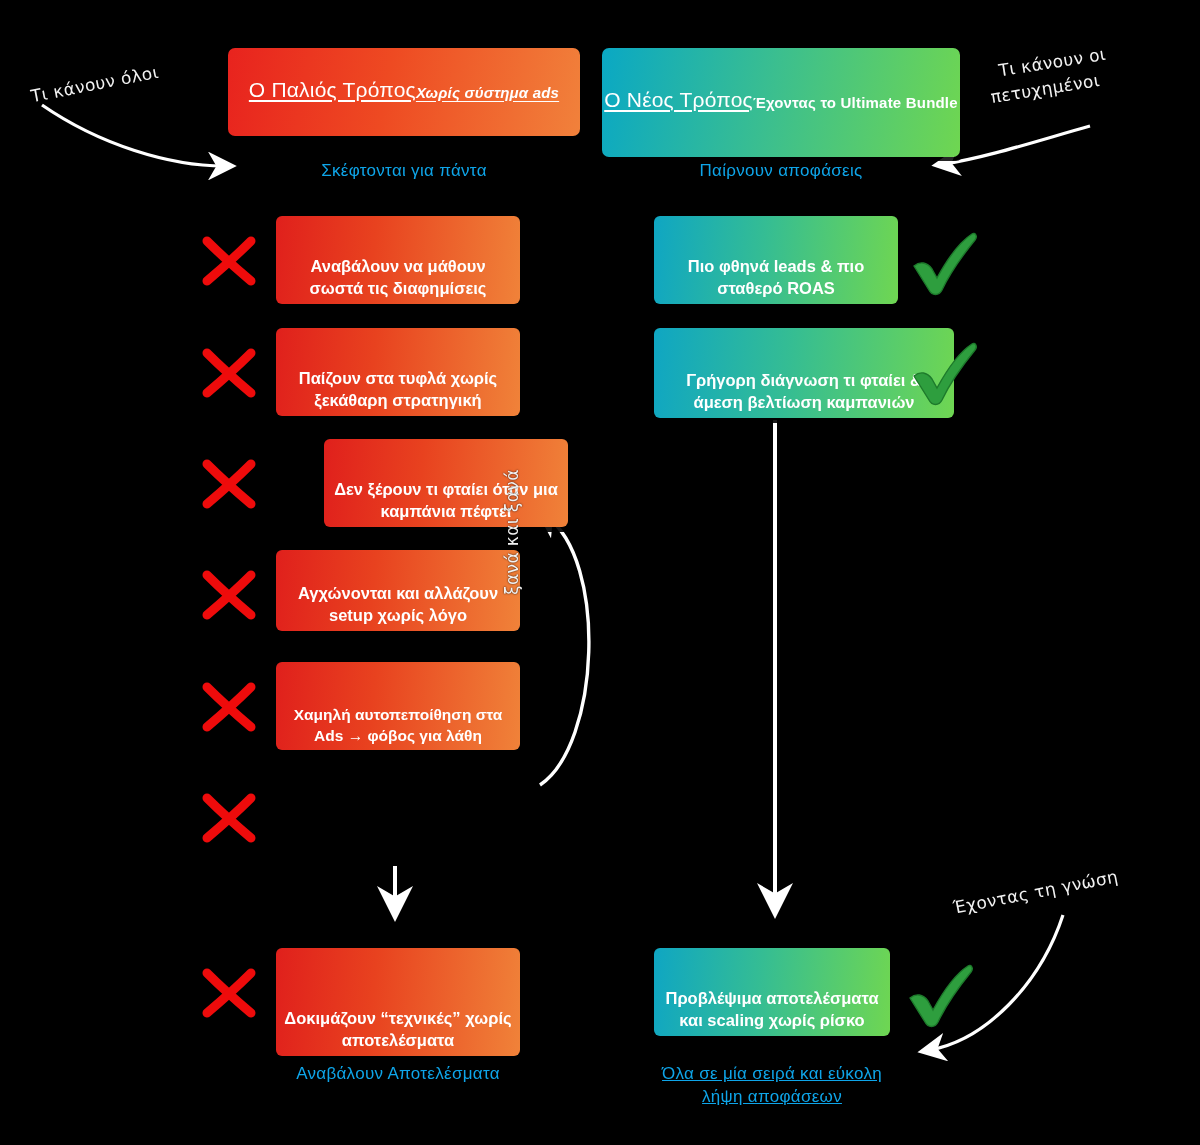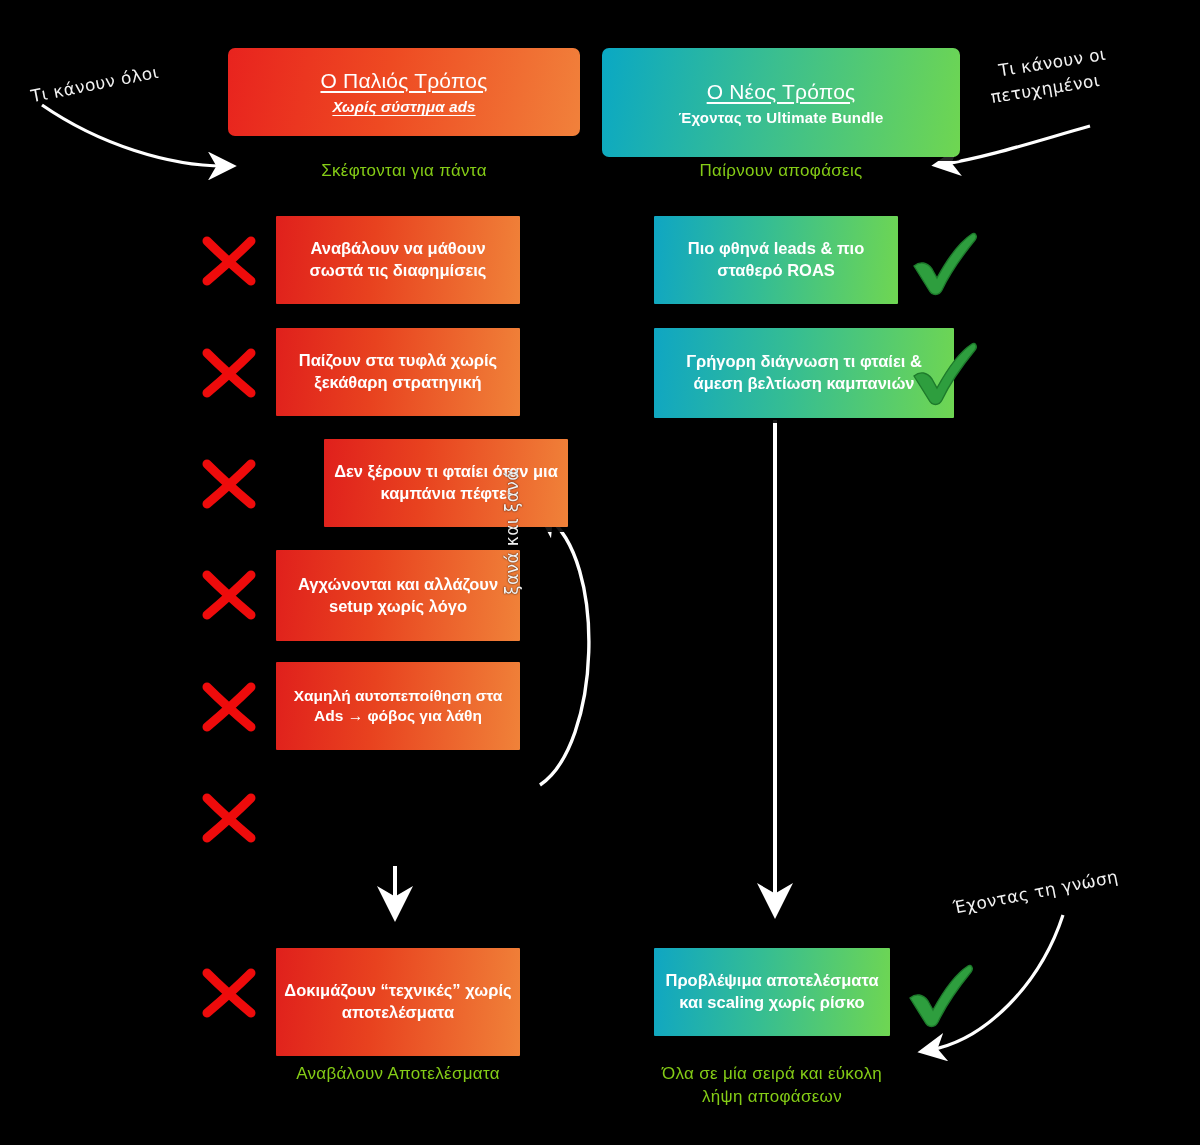--- a/index.html
+++ b/index.html
@@ -8,54 +8,54 @@
     background: #000;
     font-family: "Liberation Sans", sans-serif;
     overflow: hidden;
   }
   #stage { position: relative; width: 1200px; height: 1145px; background:#000; }
 
   
   .banner {
     position: absolute;
     border-radius: 7px;
-    display: flex; flex-direction: column;
+    display: flex; 
     align-items: center; justify-content: center;
     color: #fff; text-align: center;
     box-shadow: 3px 4px 0 rgba(0,0,0,0.85);
   }
   .banner .line1 {
     font-size: 21px; font-weight: 400;
     text-decoration: underline;
     text-underline-offset: 3px;
     letter-spacing: .2px;
     margin-bottom: 5px;
   }
   .banner .line2 { font-size: 15px; font-weight: 700; letter-spacing:.2px; }
   .banner.old  { left:228px; top:48px;  width:352px; height:88px;
                  background: linear-gradient(100deg,#e8231e 0%, #ee4a22 45%, #f1813b 100%); }
   .banner.old .line2 { text-decoration: underline; text-underline-offset:3px; font-style: italic; }
   .banner.new  { left:602px; top:48px;  width:358px; height:109px;
                  background: linear-gradient(100deg,#0aa8c4 0%, #3cbf8e 48%, #6fd651 100%); }
 
   
   .subcap {
-    position: absolute; color:#84cc16; font-size:17px;
+    position: absolute; color:#0ea5e9; font-size:17px;
     text-align:center; letter-spacing:.3px; line-height:1.35;
   }
   .subcap.old { left:228px; top:160px; width:352px; }
   .subcap.new { left:602px; top:160px; width:358px; }
 
   
   .box {
     position: absolute;
-    border-radius: 1px;
+    border-radius: 6px;
     color:#fff; font-weight: 700; font-size: 16.5px;
     line-height: 1.32; text-align:center;
-    display:flex; align-items:center; justify-content:center;
+    display:flex; align-items:flex-end; justify-content:center;
     padding: 4px 8px;
     box-shadow: 4px 5px 0 rgba(0,0,0,0.9);
   }
   .box.red   { background: linear-gradient(95deg,#e0201c 0%, #e8421f 40%, #f08239 100%); }
   .box.green { background: linear-gradient(95deg,#0fa6c3 0%, #35bd93 45%, #6fd652 100%); }
 
   
   .mark { position:absolute; }
   .mark svg { display:block; }
 
@@ -125,21 +125,21 @@
 
   <div class="box red" style="left:276px; top:216px;  width:244px; height:88px;">
       <span>Αναβάλουν να μάθουν σωστά τις διαφημίσεις</span>
     </div>
   <div class="box red" style="left:276px; top:328px;  width:244px; height:88px;">
       <span>Παίζουν στα τυφλά χωρίς ξεκάθαρη στρατηγική</span>
     </div>
   <div class="box red" style="left:276px; top:439px;  width:244px; height:88px;margin-left:48px;">
       <span>Δεν ξέρουν τι φταίει όταν μια καμπάνια πέφτει</span>
     </div>
-  <div class="box red" style="left:276px; top:550px;  width:244px; height:91px;">
+  <div class="box red" style="left:276px; top:550px;  width:244px; height:81px;">
       <span>Αγχώνονται και αλλάζουν setup χωρίς λόγο</span>
     </div>
   <div class="box red" style="left:276px; top:662px;  width:244px; height:88px; font-size:15.5px;">
       <span>Χαμηλή αυτοπεποίθηση στα Ads → φόβος για λάθη</span>
     </div>
   <div class="box red" style="left:276px; top:948px;  width:244px; height:108px;">
       <span>Δοκιμάζουν “τεχνικές” χωρίς αποτελέσματα</span>
     </div>
 
   <div class="subcap" style="left:276px; top:1063px; width:244px;">Αναβάλουν Αποτελέσματα</div>
@@ -204,21 +204,21 @@
   <div class="box green" style="left:654px; top:216px; width:244px; height:88px;">
       <span>Πιο φθηνά leads &amp; πιο σταθερό ROAS</span>
     </div>
   <div class="box green" style="left:654px; top:328px; width:300px; height:90px;">
       <span>Γρήγορη διάγνωση τι φταίει &amp; άμεση βελτίωση καμπανιών</span>
     </div>
   <div class="box green" style="left:654px; top:948px; width:236px; height:88px;">
       <span>Προβλέψιμα αποτελέσματα και scaling χωρίς ρίσκο</span>
     </div>
 
-  <div class="subcap" style="left:650px; top:1063px; width:244px;">Όλα σε μία σειρά και εύκολη λήψη αποφάσεων</div>
+  <div class="subcap" style="left:650px; top:1063px; width:244px;text-decoration:underline;">Όλα σε μία σειρά και εύκολη λήψη αποφάσεων</div>
 
   <div class="mark" style="left:906px; top:228px;">
     <svg width="74" height="70" viewBox="0 0 74 70">
       <path d="M8,38 C14,33 21,34 26,41 L31,50 C43,28 55,13 66,6 C69,4 72,8 69,12 C56,28 44,45 36,62 C33,68 26,68 23,62 Z" fill="#2e9e3e" stroke="#1d7a2b" stroke-width="1.4"></path>
     </svg>
   </div>
   <div class="mark" style="left:906px; top:338px;">
     <svg width="74" height="70" viewBox="0 0 74 70">
       <path d="M8,38 C14,33 21,34 26,41 L31,50 C43,28 55,13 66,6 C69,4 72,8 69,12 C56,28 44,45 36,62 C33,68 26,68 23,62 Z" fill="#2e9e3e" stroke="#1d7a2b" stroke-width="1.4"></path>
     </svg>

